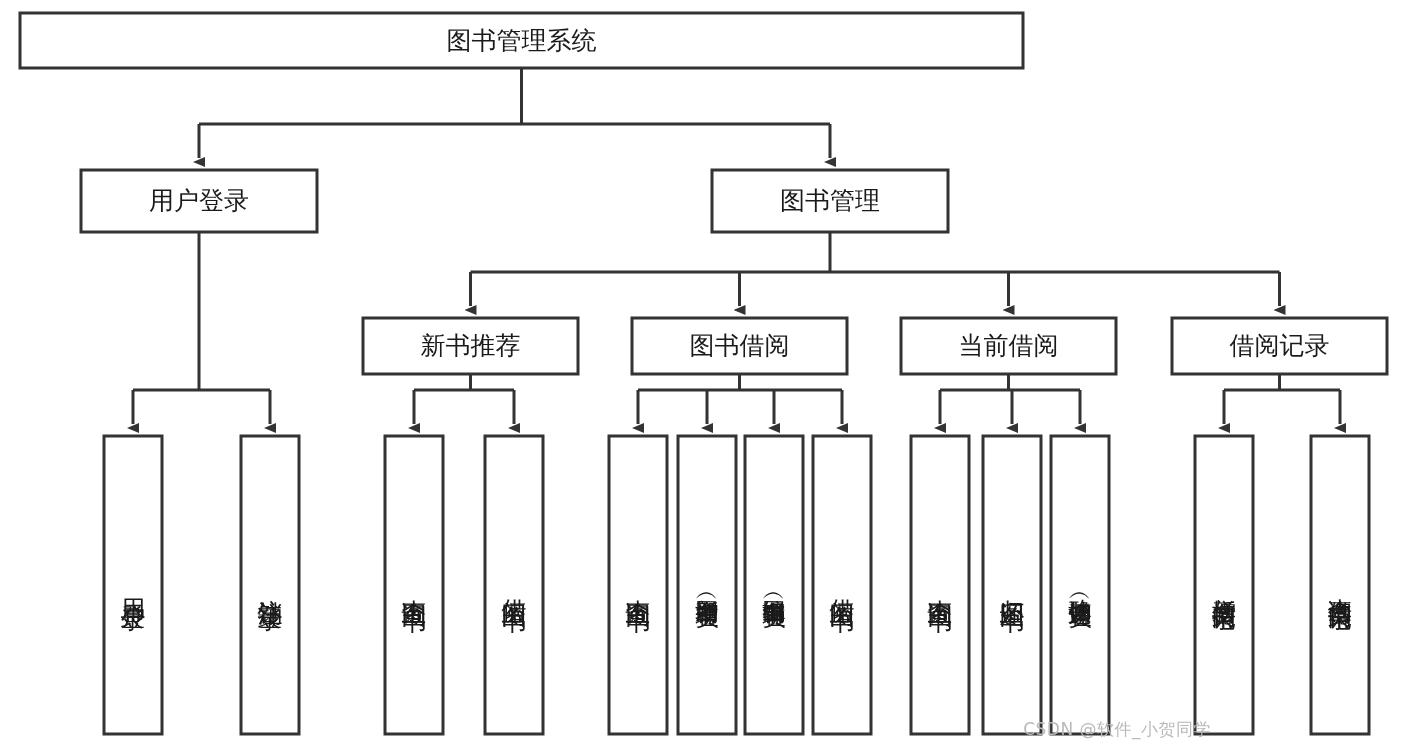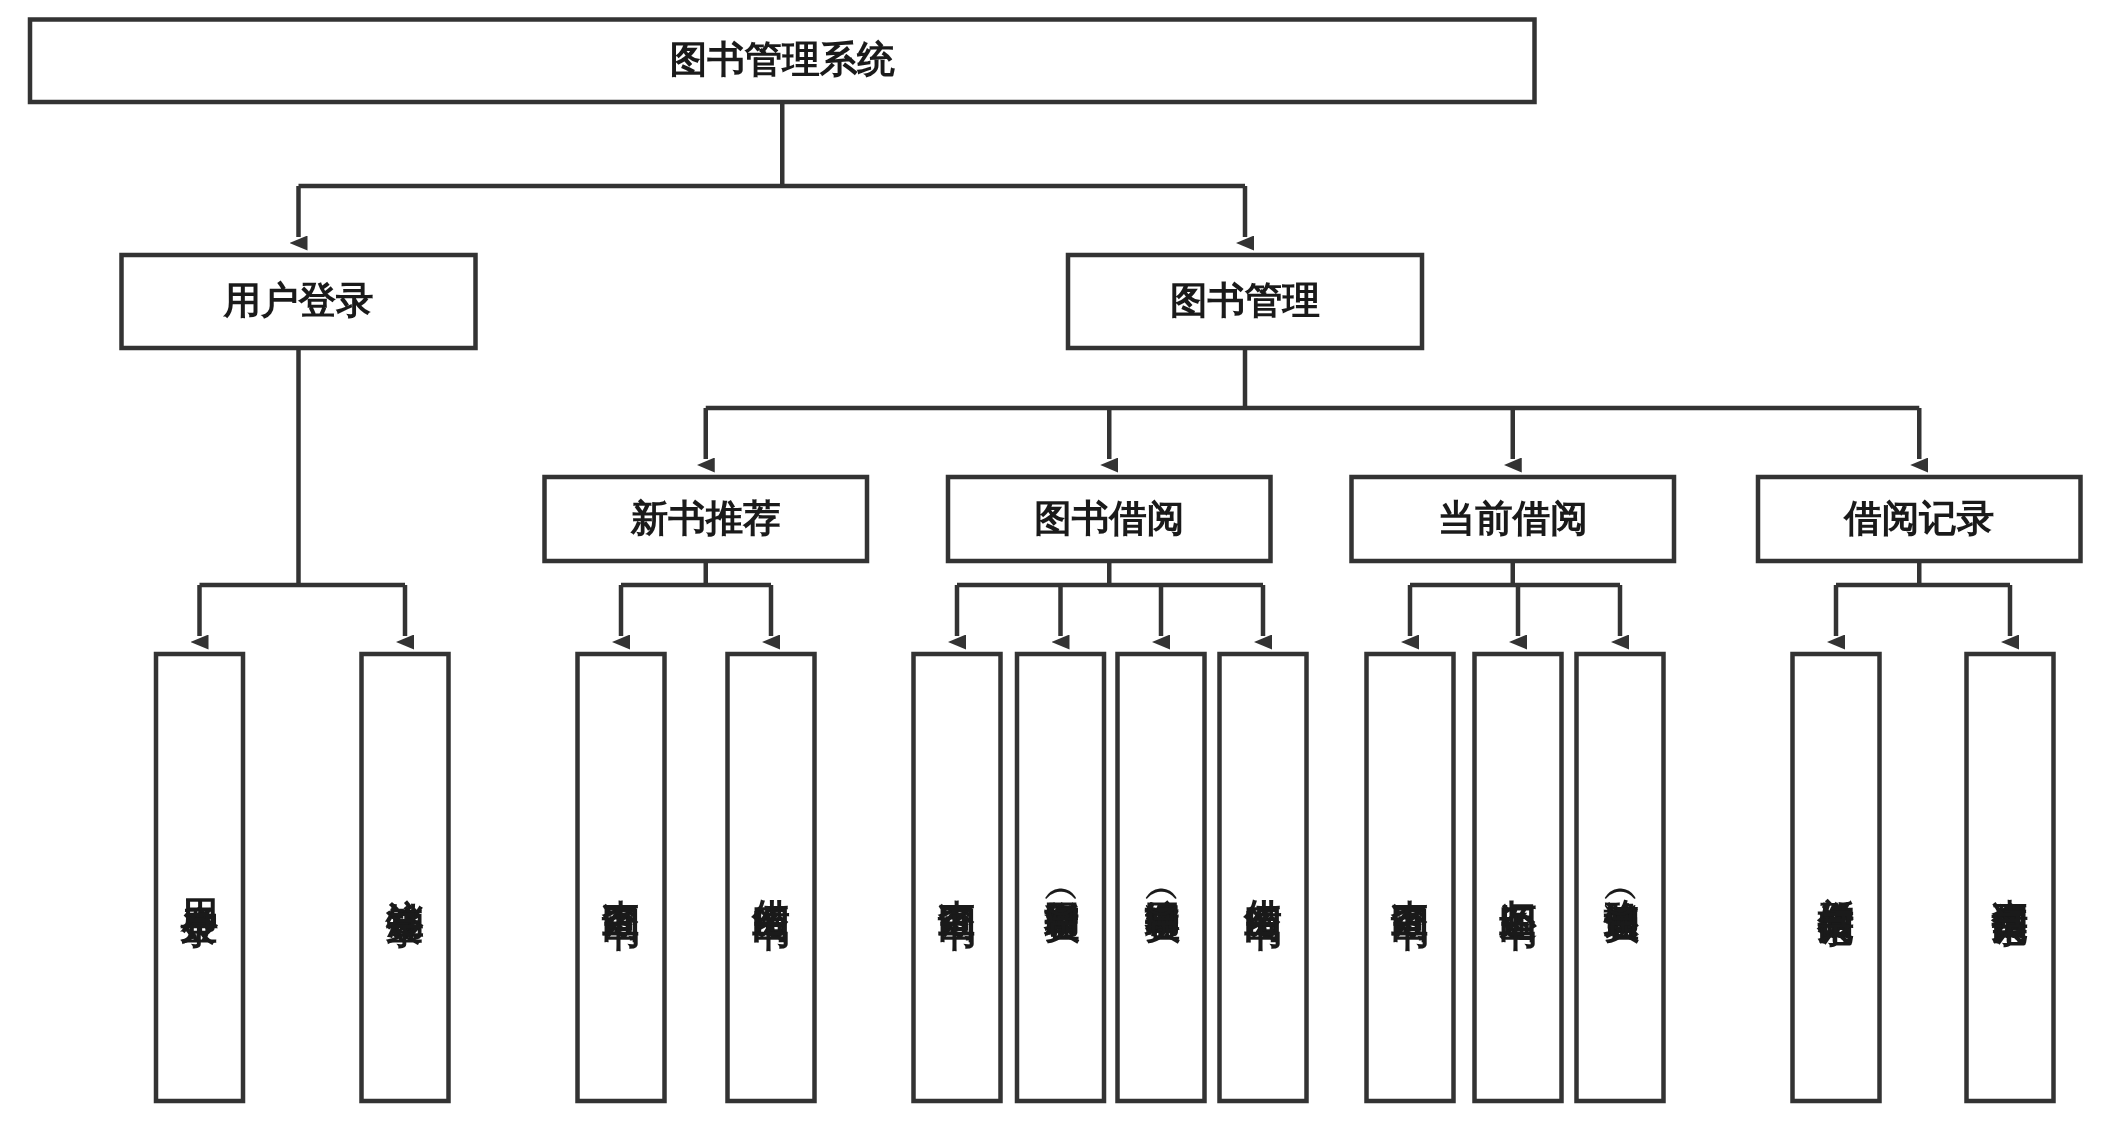--- a/index.html
+++ b/index.html
@@ -1,18 +1,18 @@
 <!DOCTYPE html>
 <html><head>
 <meta charset="utf-8">
 <style>
   html,body{margin:0;padding:0;background:#ffffff;}
   body{width:1405px;height:747px;overflow:hidden;
        font-family:"DejaVu Sans","Liberation Sans",sans-serif;}
-  #stage{position:relative;width:1223px;height:747px;background:#fff;font-weight:bold;}
+  #stage{position:relative;width:1223px;height:747px;background:#fff;}
   svg.diagram{position:absolute;left:0;top:0;width:1405px;height:747px;}
   .node-box{fill:#ffffff;stroke:#333333;stroke-width:3;}
   .edge{stroke:#333333;stroke-width:3;fill:none;}
   .node-label{fill:#1a1a1a;font-family:"DejaVu Sans","Liberation Sans",sans-serif;
               text-anchor:middle;dominant-baseline:middle;}
   .node-label.horiz{font-size:25px;}
   .vlabel{position:absolute;display:flex;align-items:center;justify-content:center;
           writing-mode:vertical-rl;text-orientation:upright;
           font-size:25px;color:#1a1a1a;letter-spacing:3px;line-height:1;
           font-family:"DejaVu Sans","Liberation Sans",sans-serif;
@@ -106,13 +106,14 @@
       <div class="vlabel" style="left: 609px; top: 436px; width: 58px; height: 298px; font-size: 25px; letter-spacing: 3px;">查询图书</div>
       <div class="vlabel" style="left: 678px; top: 436px; width: 58px; height: 298px; font-size: 23px; letter-spacing: 1px;">新增图书（管理员）</div>
       <div class="vlabel" style="left: 745px; top: 436px; width: 58px; height: 298px; font-size: 23px; letter-spacing: 1px;">编辑图书（管理员）</div>
       <div class="vlabel" style="left: 813px; top: 436px; width: 58px; height: 298px; font-size: 25px; letter-spacing: 3px;">借阅图书</div>
       <div class="vlabel" style="left: 911px; top: 436px; width: 58px; height: 298px; font-size: 25px; letter-spacing: 3px;">查询图书</div>
       <div class="vlabel" style="left: 983px; top: 436px; width: 58px; height: 298px; font-size: 25px; letter-spacing: 3px;">归还图书</div>
       <div class="vlabel" style="left: 1051px; top: 436px; width: 58px; height: 298px; font-size: 23px; letter-spacing: 1px;">确认归还（管理员）</div>
       <div class="vlabel" style="left: 1195px; top: 436px; width: 58px; height: 298px; font-size: 24px; letter-spacing: 2px;">新增借阅记录</div>
       <div class="vlabel" style="left: 1311px; top: 436px; width: 58px; height: 298px; font-size: 24px; letter-spacing: 2px;">查询借阅记录</div>
     </div>
+  <div class="watermark">CSDN @软件_小贺同学</div>
 </div>
 
 </body></html>

